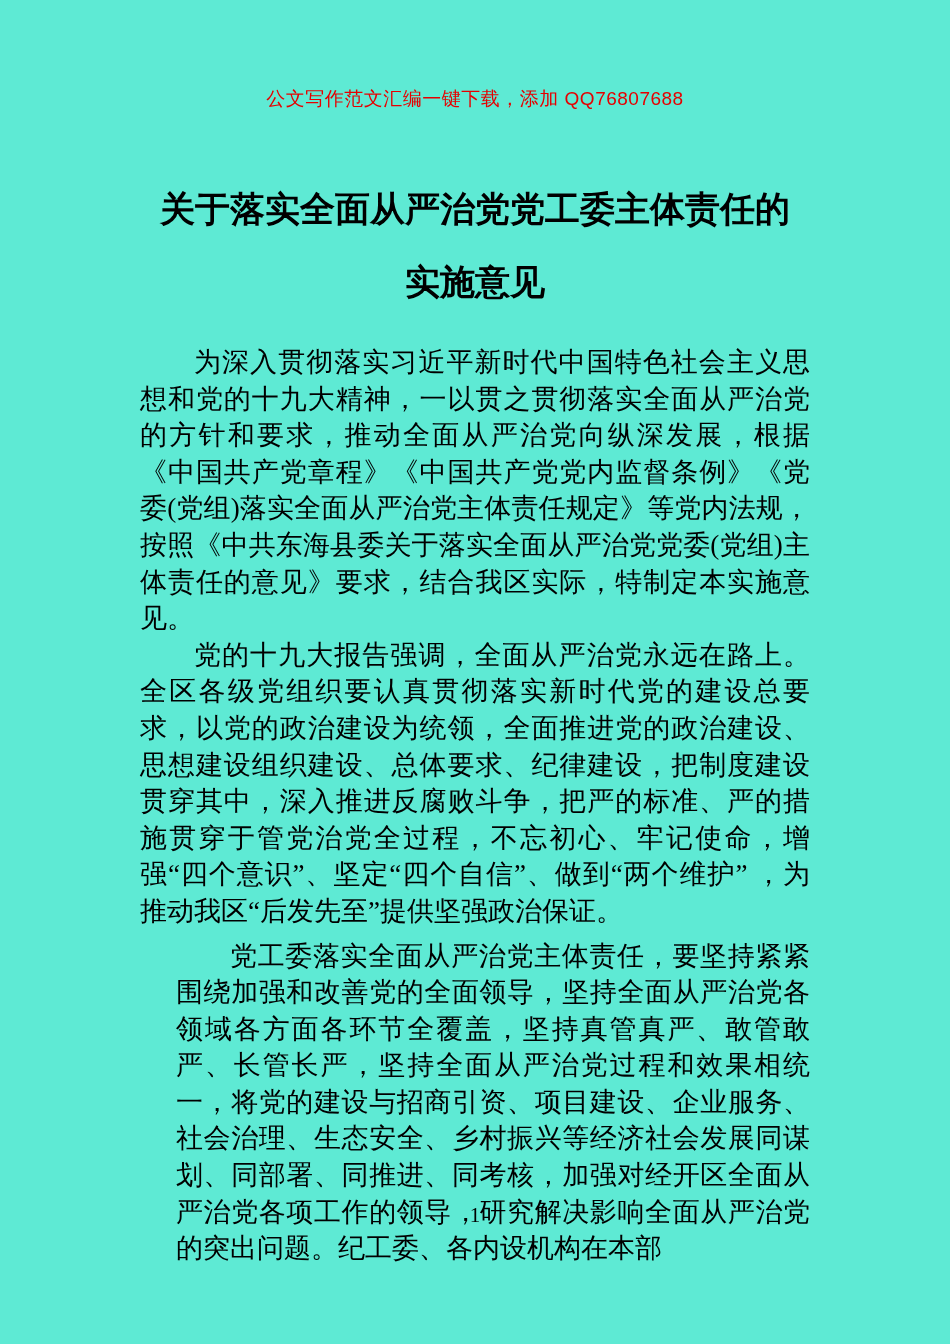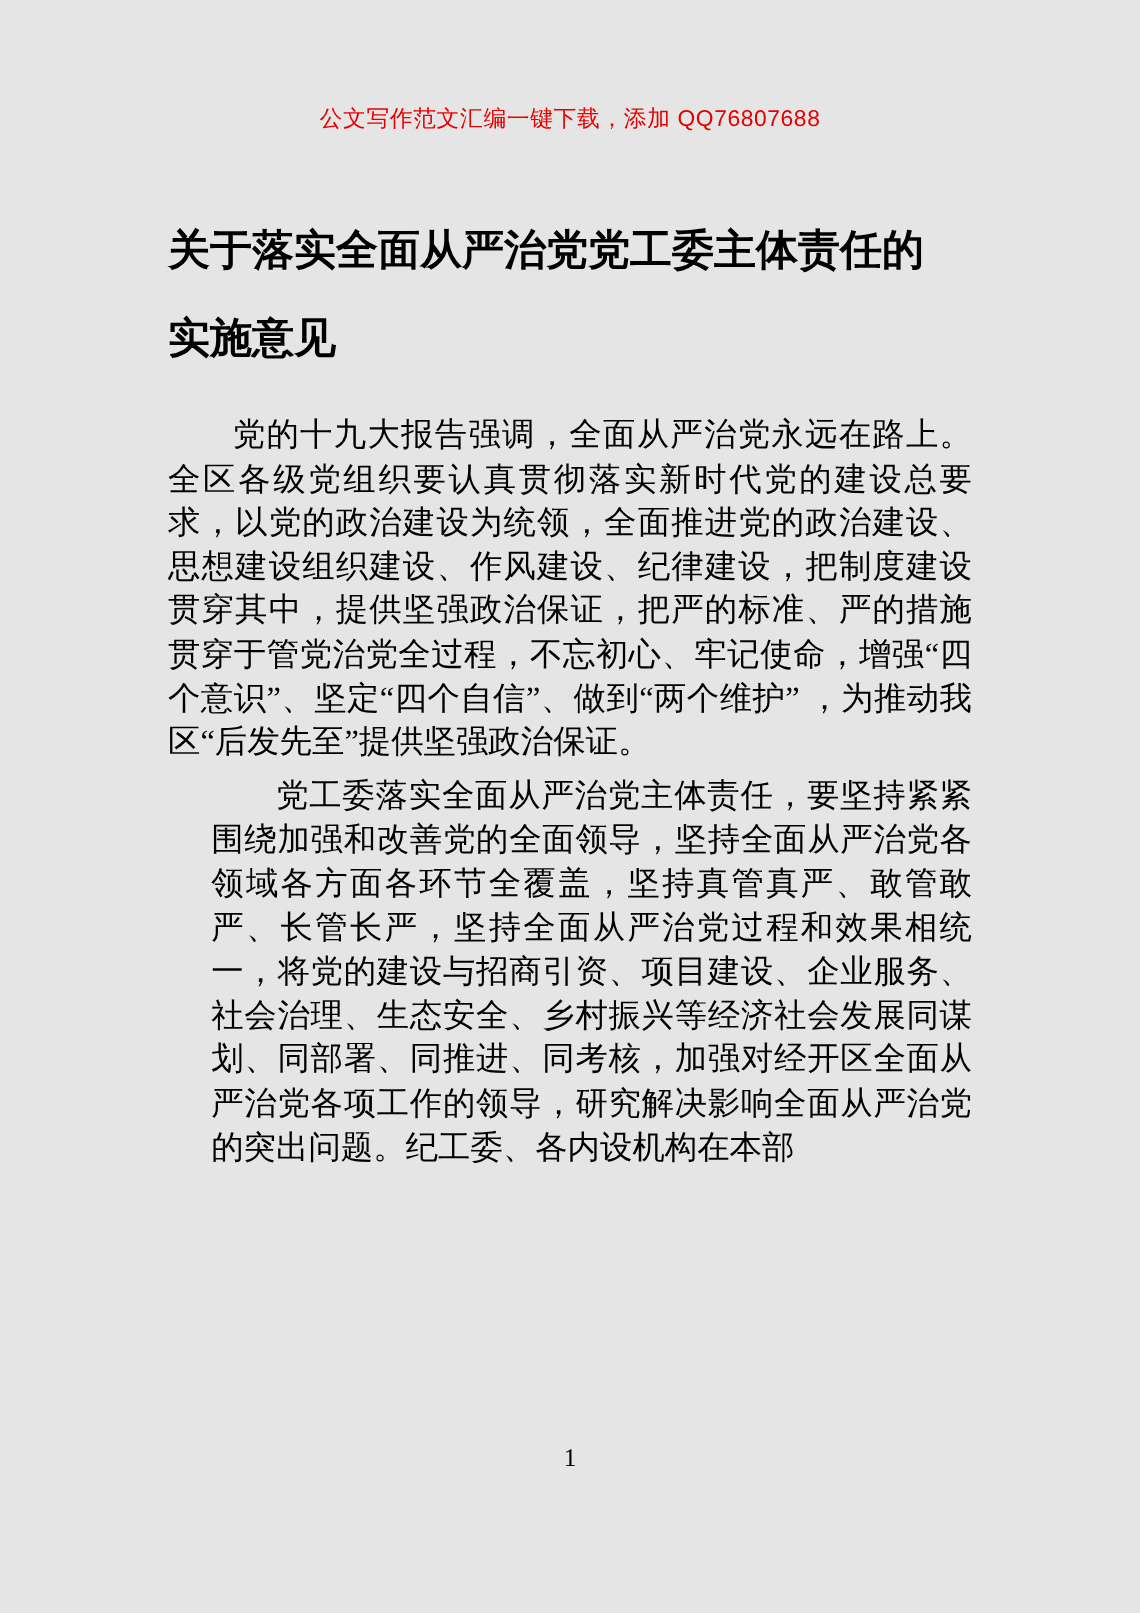--- a/index.html
+++ b/index.html
@@ -5,37 +5,38 @@
   html, body {
     margin: 0;
     padding: 0;
     background: #ffffff;
   }
   .page {
     position: relative;
     width: 950px;
     height: 1344px;
     margin: 0 auto;
-    background: #e5e5e5;
+    background: #5eead4;
     box-sizing: border-box;
     padding: 0 140px;
     overflow: hidden;
     font-family: "Liberation Serif", serif;
     color: #000000;
   }
   .notice {
     margin-top: 86px;
     text-align: center;
     color: #e60000;
     font-size: 19px;
     font-family: "Liberation Sans", sans-serif;
     letter-spacing: 0.5px;
   }
   .title {
     margin: 60px 0 26px 0;
+    text-align: center;
     font-family: "Liberation Sans", sans-serif;
     font-weight: 700;
     font-size: 35px;
     line-height: 73px;
     color: #000000;
   }
   .title .title-line {
     display: block;
   }
   .body-text {
@@ -71,19 +72,20 @@
 <div class="page">
 
   <div class="notice">公文写作范文汇编一键下载，添加 QQ76807688</div>
 
   <h1 class="title">
     <span class="title-line">关于落实全面从严治党党工委主体责任的</span>
     <span class="title-line">实施意见</span>
   </h1>
 
   <div class="body-text">
-    <p>党的十九大报告强调，全面从严治党永远在路上。全区各级党组织要认真贯彻落实新时代党的建设总要求，以党的政治建设为统领，全面推进党的政治建设、思想建设组织建设、作风建设、纪律建设，把制度建设贯穿其中，提供坚强政治保证，把严的标准、严的措施贯穿于管党治党全过程，不忘初心、牢记使命，增强“四个意识”、坚定“四个自信”、做到“两个维护” ，为推动我区“后发先至”提供坚强政治保证。</p>
+    <p>为深入贯彻落实习近平新时代中国特色社会主义思想和党的十九大精神，一以贯之贯彻落实全面从严治党的方针和要求，推动全面从严治党向纵深发展，根据《中国共产党章程》《中国共产党党内监督条例》《党委(党组)落实全面从严治党主体责任规定》等党内法规，按照《中共东海县委关于落实全面从严治党党委(党组)主体责任的意见》要求，结合我区实际，特制定本实施意见。</p>
+    <p>党的十九大报告强调，全面从严治党永远在路上。全区各级党组织要认真贯彻落实新时代党的建设总要求，以党的政治建设为统领，全面推进党的政治建设、思想建设组织建设、总体要求、纪律建设，把制度建设贯穿其中，深入推进反腐败斗争，把严的标准、严的措施贯穿于管党治党全过程，不忘初心、牢记使命，增强“四个意识”、坚定“四个自信”、做到“两个维护” ，为推动我区“后发先至”提供坚强政治保证。</p>
     <p class="para-gap">党工委落实全面从严治党主体责任，要坚持紧紧围绕加强和改善党的全面领导，坚持全面从严治党各领域各方面各环节全覆盖，坚持真管真严、敢管敢严、长管长严，坚持全面从严治党过程和效果相统一，将党的建设与招商引资、项目建设、企业服务、社会治理、生态安全、乡村振兴等经济社会发展同谋划、同部署、同推进、同考核，加强对经开区全面从严治党各项工作的领导，研究解决影响全面从严治党的突出问题。纪工委、各内设机构在本部</p>
   </div>
 
   <div class="page-number">1</div>
 
 </div>
 
 </body></html>

